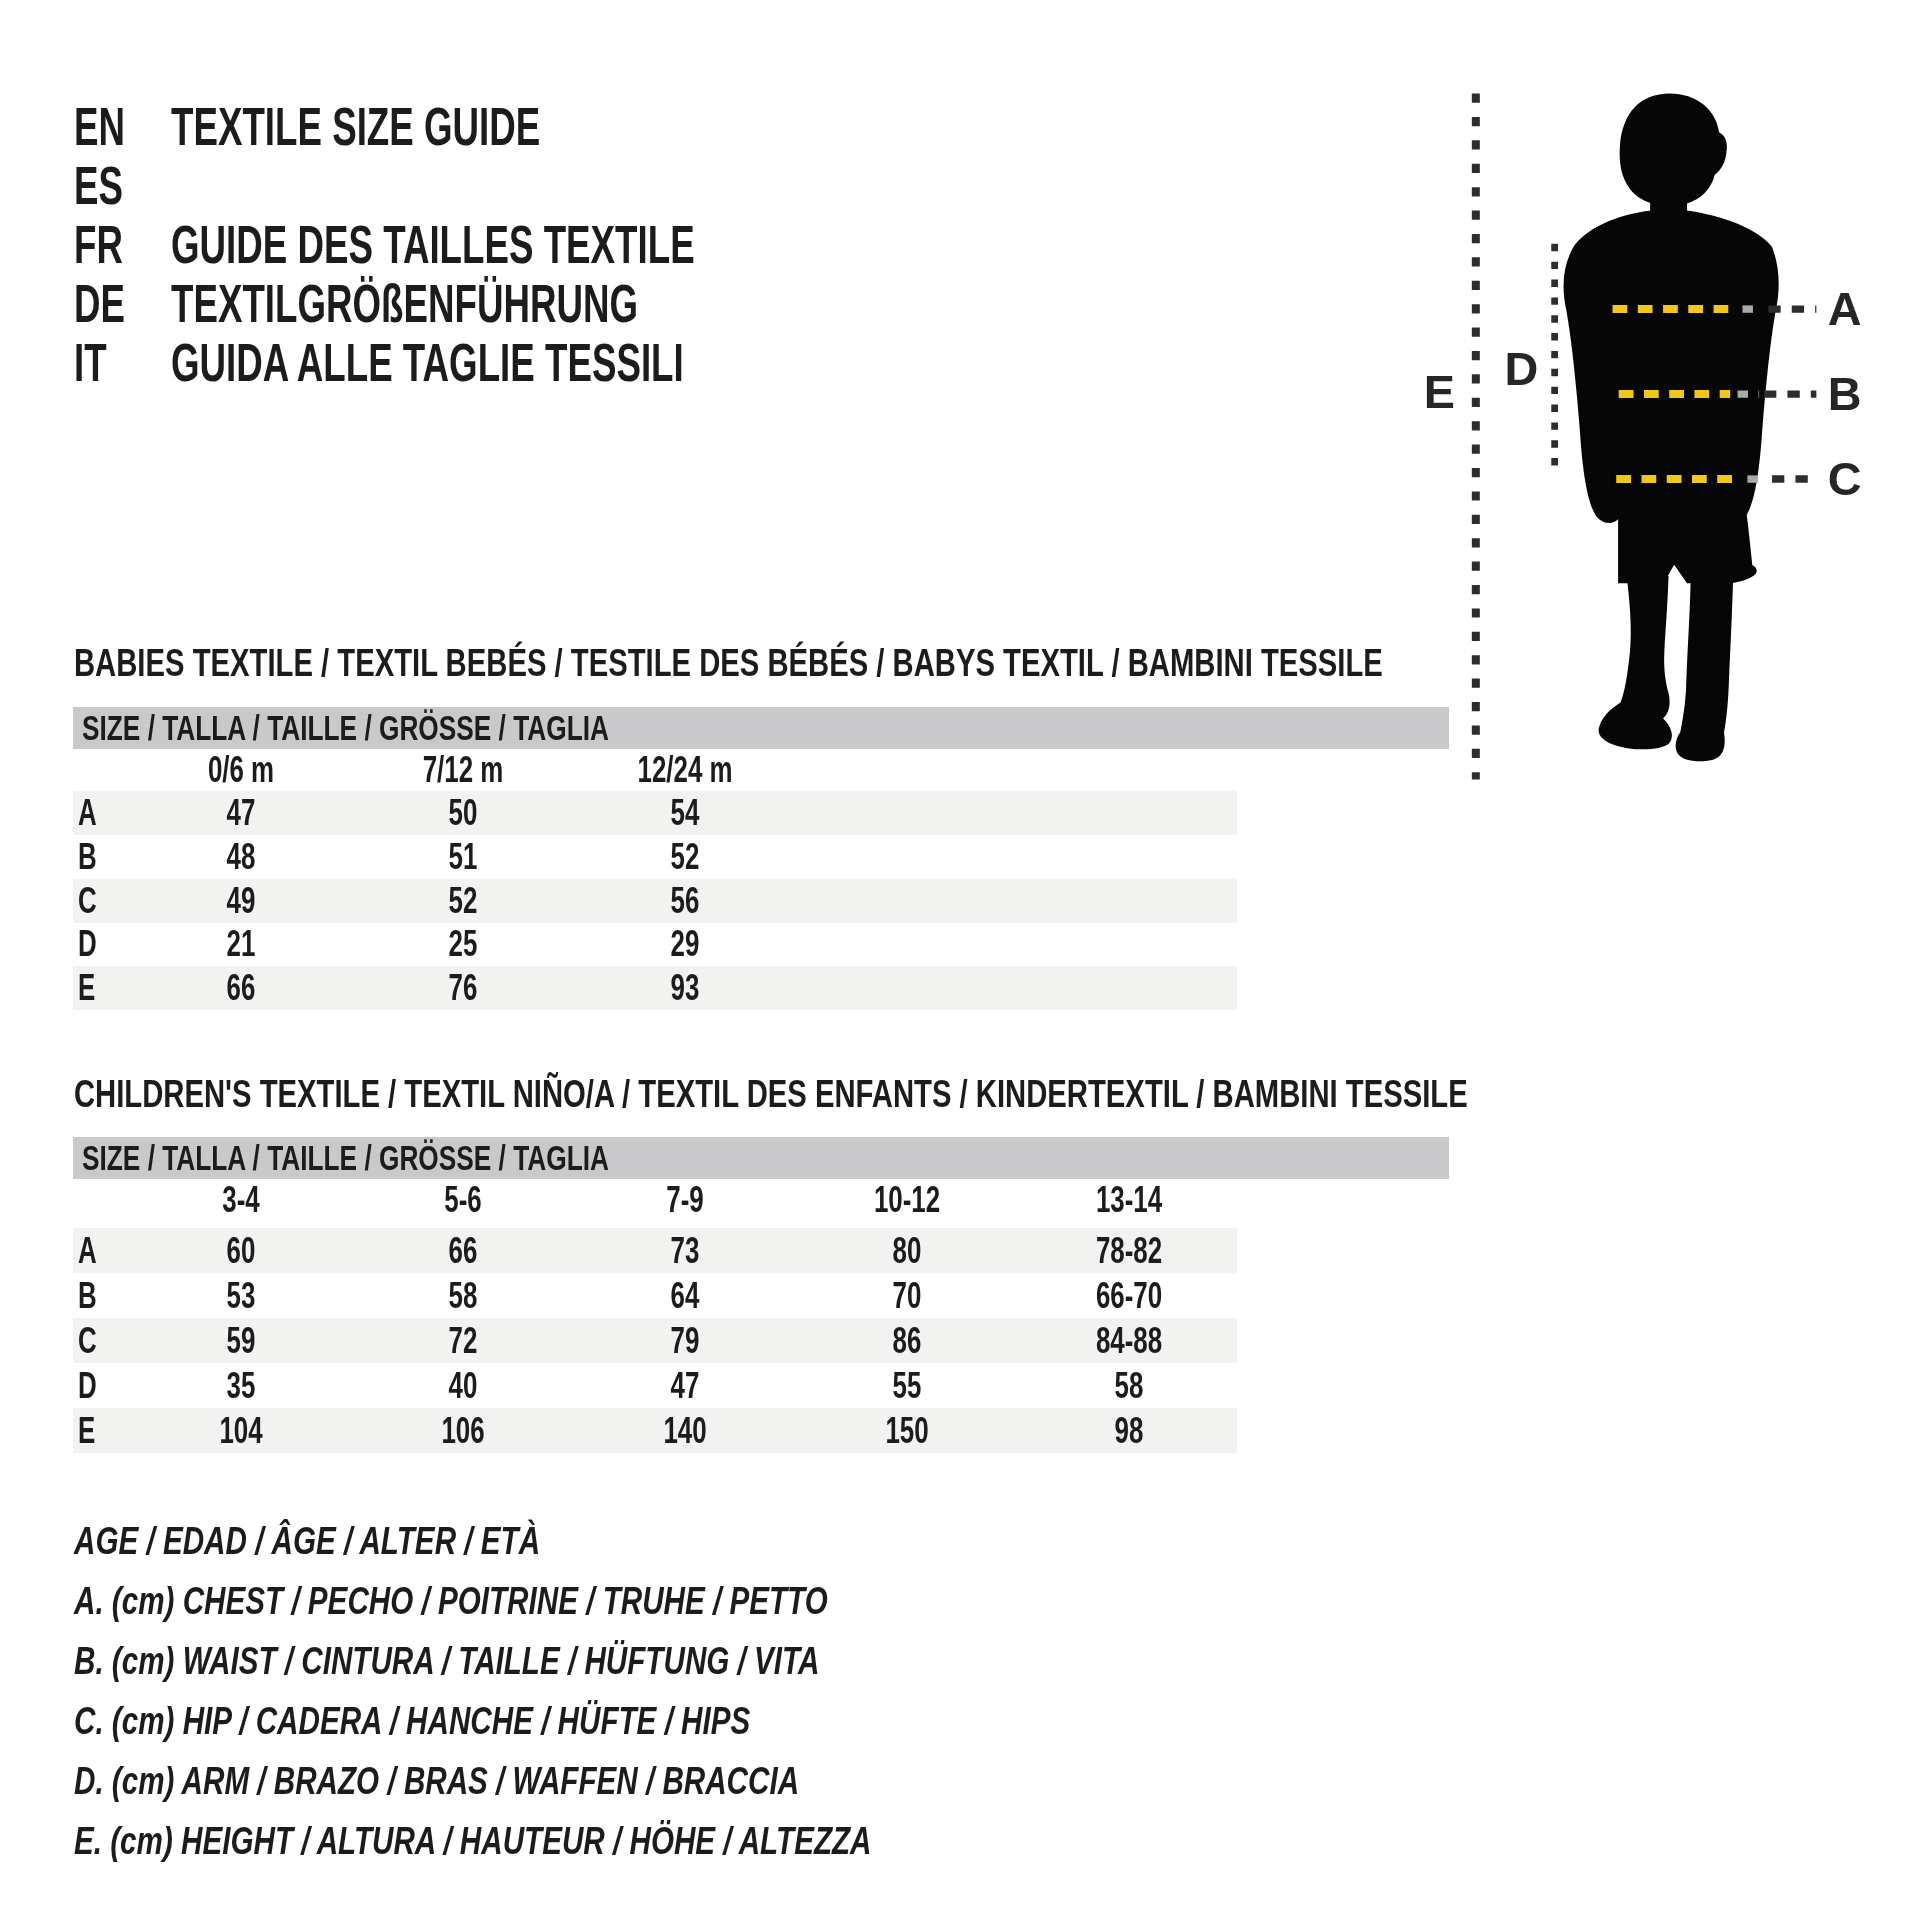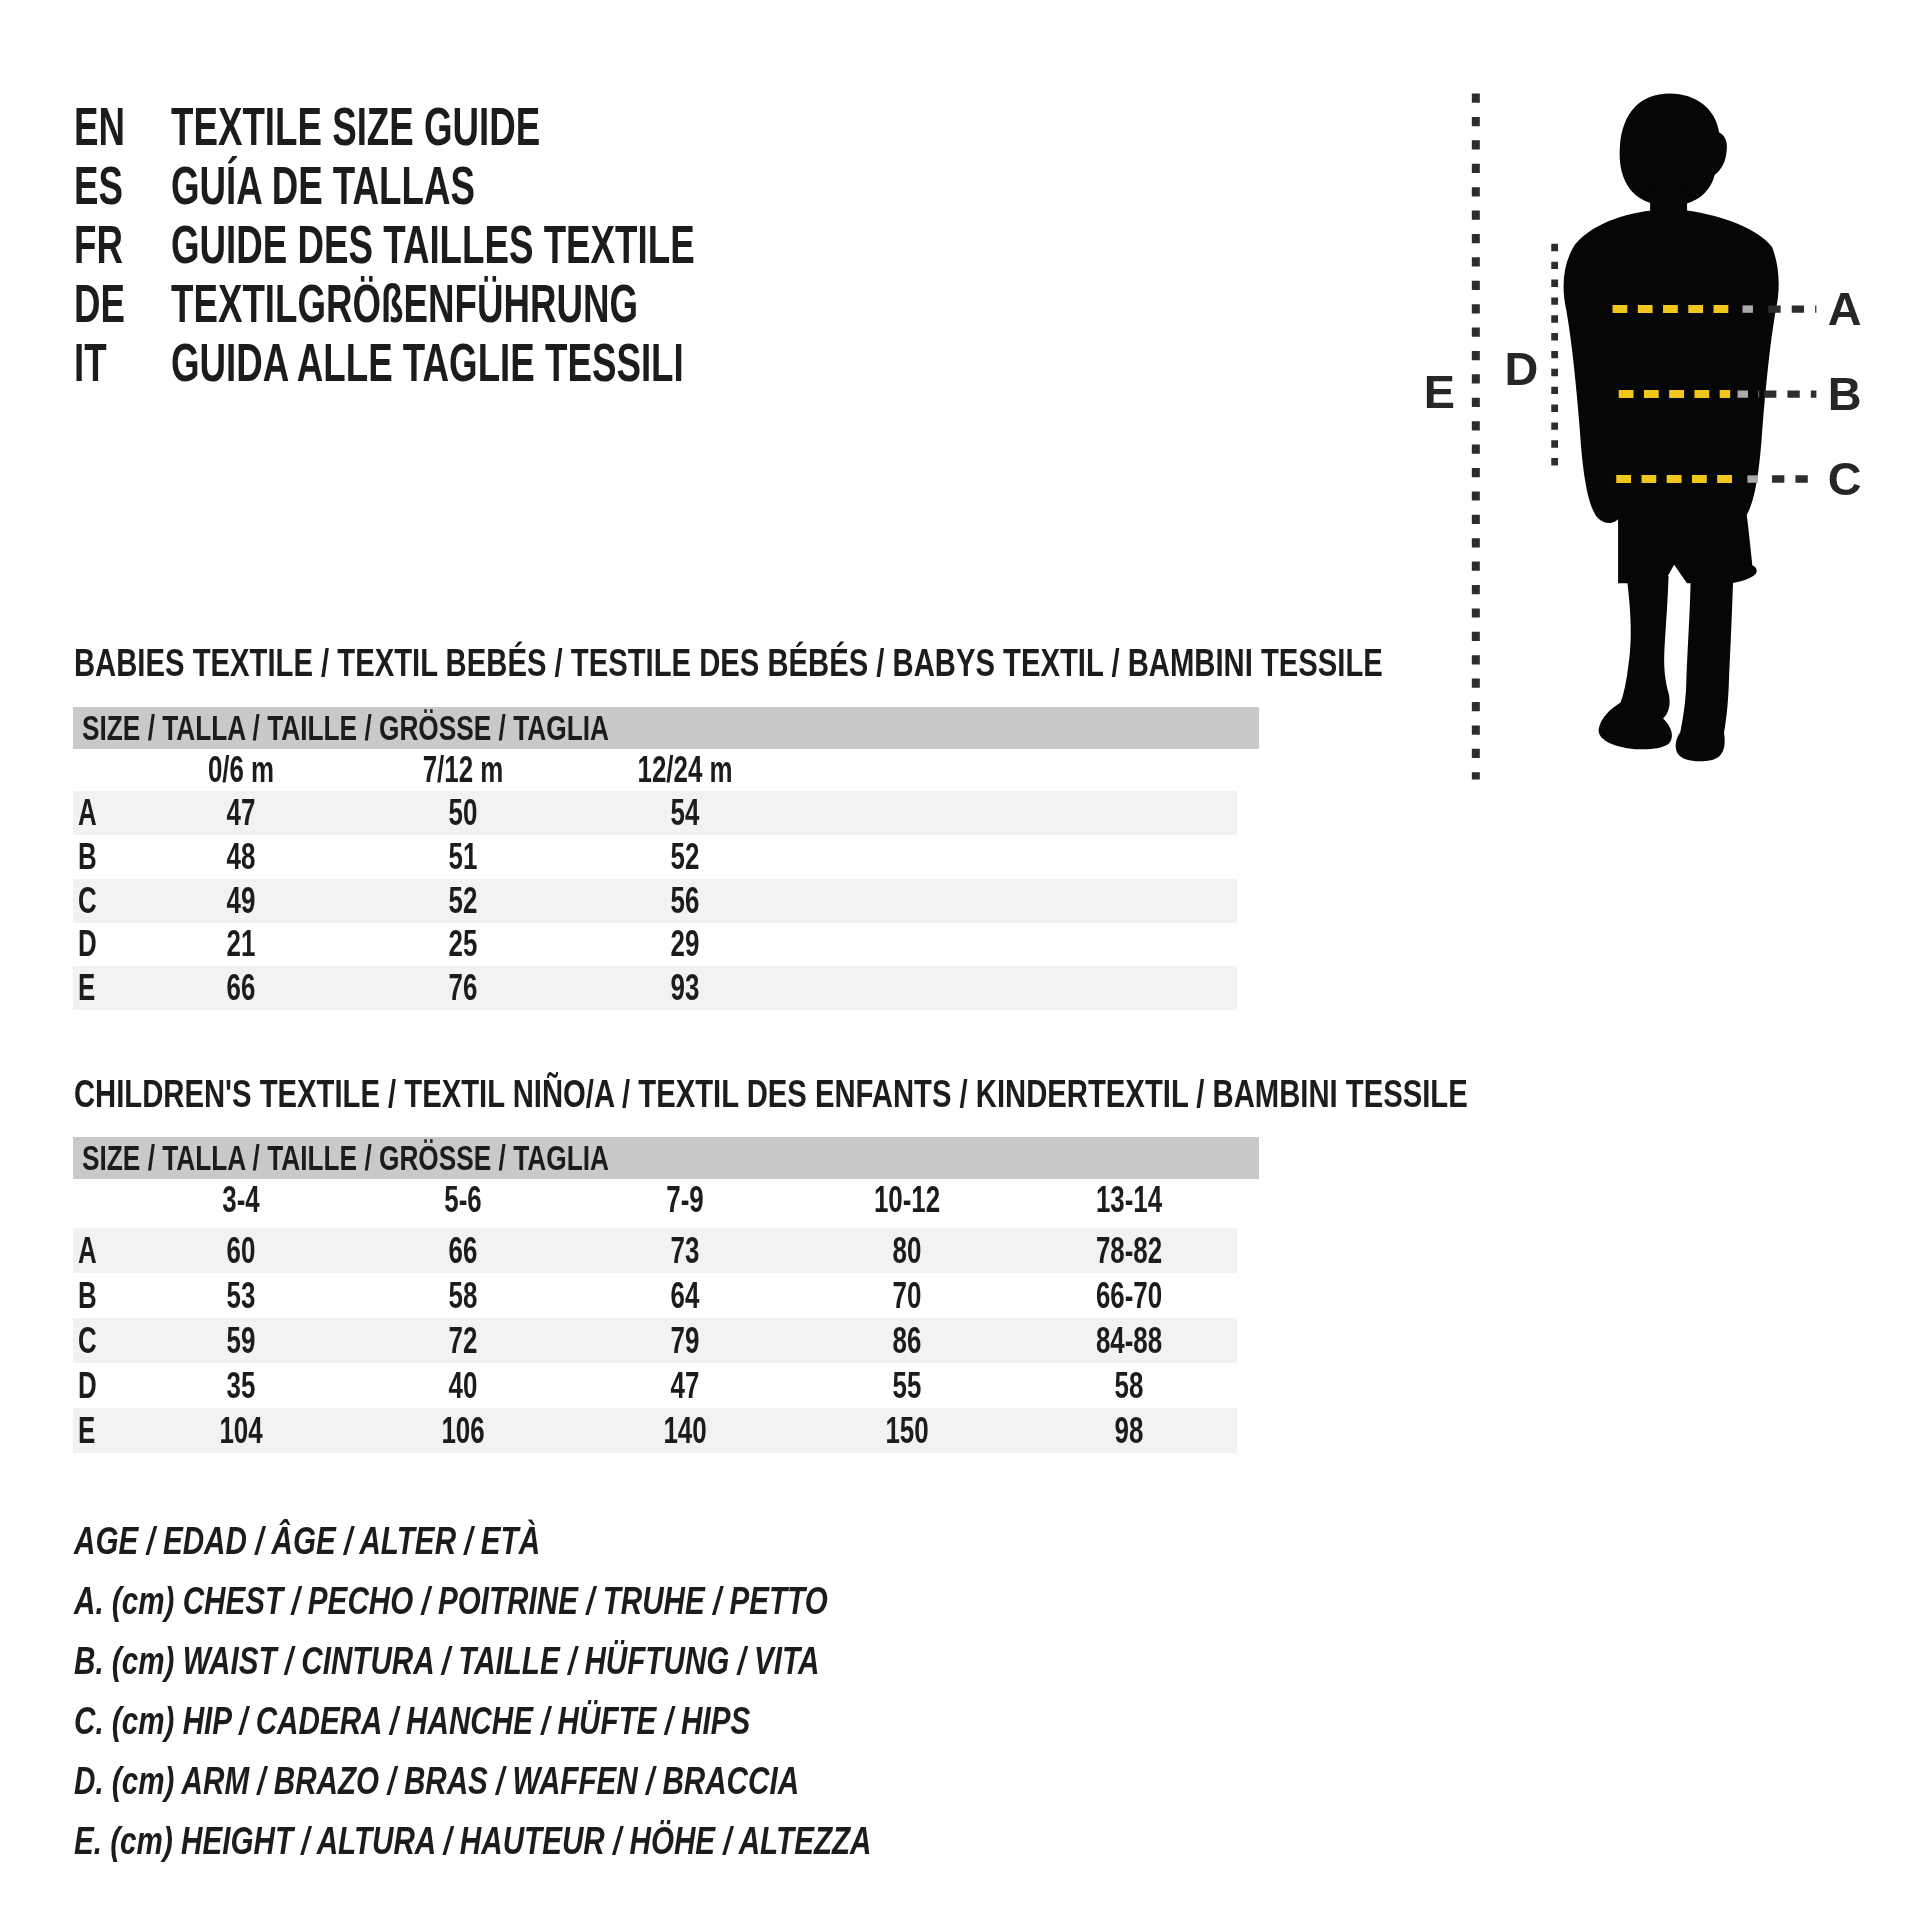--- a/index.html
+++ b/index.html
@@ -13,21 +13,21 @@
 
   
   #lang-header{position:absolute;left:74px;top:97px;}
   .lang-row{display:grid;grid-template-columns:97px auto;height:59px;align-items:center;}
   .lang-row .code,.lang-row .title{font-size:54px;line-height:59px;}
 
   
   .section-title{position:absolute;left:74px;height:43px;display:flex;align-items:flex-start;font-size:39px;}
 
   
-  .sizebar{position:absolute;left:73px;width:1186px;background:#c9c9cb;display:flex;align-items:center;padding-left:8.6px;box-sizing:border-box;}
+  .sizebar{position:absolute;left:73px;width:1376px;background:#c9c9cb;display:flex;align-items:center;padding-left:8.6px;box-sizing:border-box;}
   .sizebar .cond{font-size:35px;}
 
   
   .trow{position:absolute;left:73px;width:1164px;display:grid;align-items:center;}
   .cols3{grid-template-columns:57px 222px 222px 222px;}
   .cols5{grid-template-columns:57px 222px 222px 222px 222px 222px;}
   .trow.stripe{background:#f2f2f1;}
   .rl{padding-left:5px;font-size:36px;}
   .cell{text-align:center;font-size:36px;}
 
@@ -44,21 +44,20 @@
 
 <div id="canvas">
 
   <div id="lang-header">
     <div class="lang-row">
       <span class="code"><span class="cond sx68">EN</span></span>
       <span class="title"><span class="cond sx68">TEXTILE SIZE GUIDE</span></span>
     </div>
     <div class="lang-row">
       <span class="code"><span class="cond sx68">ES</span></span>
-      <span class="title"><span class="cond sx68">GUÍA DE TALLAS</span></span>
     </div>
     <div class="lang-row">
       <span class="code"><span class="cond sx68">FR</span></span>
       <span class="title"><span class="cond sx68">GUIDE DES TAILLES TEXTILE</span></span>
     </div>
     <div class="lang-row">
       <span class="code"><span class="cond sx68">DE</span></span>
       <span class="title"><span class="cond sx68">TEXTILGRÖßENFÜHRUNG</span></span>
     </div>
     <div class="lang-row">

